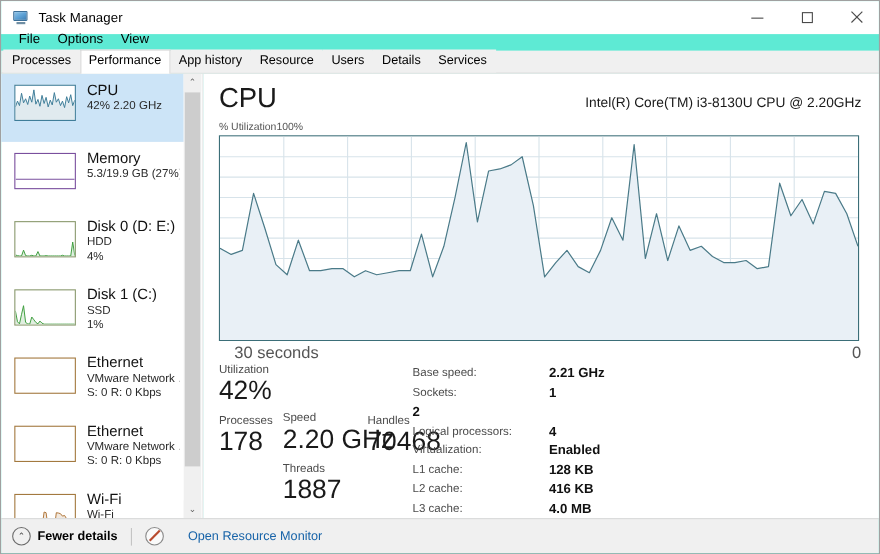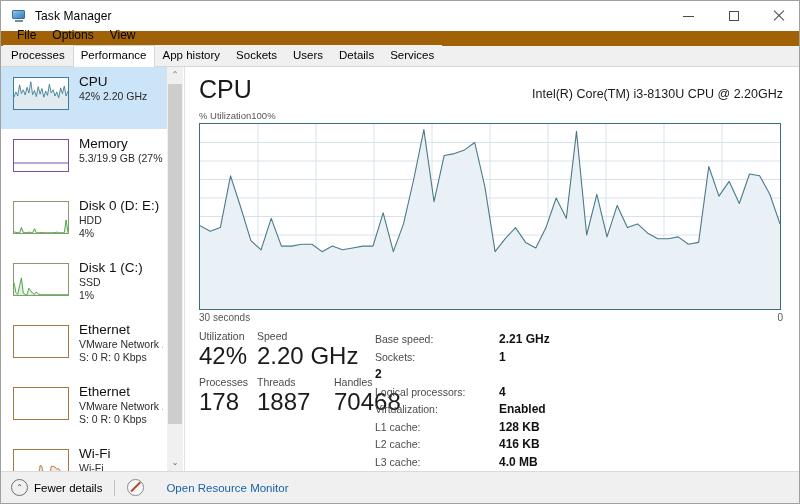--- a/index.html
+++ b/index.html
@@ -14,21 +14,21 @@
     font-family: "Liberation Sans", sans-serif;
     color: #000000;
     -webkit-font-smoothing: antialiased;
   }
   #app {
     position: relative;
     width: 800px;
     height: 504px;
     box-sizing: border-box;
     border: 1px solid #a0a0a0;
-    background: #a16207;
+    background: #5eead4;
     overflow: hidden;
   }
 
   
   .titlebar {
     position: absolute;
     left: 0; top: 0;
     width: 800px; height: 30px;
     background: #ffffff;
     display: flex;
@@ -275,24 +275,24 @@
     left: 14px; top: 56px;
     width: 582px; height: 187px;
     box-sizing: border-box;
     border: 1px solid #3b6e78;
     background: #ffffff;
     overflow: hidden;
   }
   .graph-box svg { display: block; width: 100%; height: 100%; }
   .graph-foot-row {
     position: absolute;
-    left: 14px; right: 18px; top: 245px;
+    left: 28px; right: 18px; top: 245px;
     display: flex;
     justify-content: space-between;
-    font-size: 10px;
+    font-size: 15px;
     color: #555;
   }
 
   
   .stats {
     position: absolute;
     left: 14px; top: 262px;
     width: 600px;
   }
   .stats-left {
@@ -309,21 +309,21 @@
     font-size: 10.5px;
     color: #4b4b4b;
     line-height: 14px;
   }
   .stat-v {
     font-size: 24px;
     color: #1a1a1a;
     line-height: 26px;
   }
   .c1 { left: 0; }
-  .c2 { left: 58px; }
+  .c2 { left: 58px; margin-top: 44px; }
   .c3 { left: 135px; }
 
   .stats-right {
     position: absolute;
     left: 176px; top: 2px;
     width: 330px;
   }
   .sr-row {
     display: flex;
     line-height: 17.5px;
@@ -359,21 +359,21 @@
   .chev-circle {
     width: 15px; height: 15px;
     border: 1px solid #6d6d6d;
     border-radius: 50%;
     display: flex; align-items: center; justify-content: center;
     font-size: 8px; line-height: 8px;
     color: #3b3b3b;
     margin-right: 6px;
     flex: none;
   }
-  .fewer-label { color: #000; font-weight: normal; text-align: right; }
+  .fewer-label { color: #000; font-weight: bold; text-align: right; }
   .sep {
     width: 1px; height: 16px;
     background: #c4c4c4;
     margin: 0 12px;
   }
   .res-icon {
     width: 15px; height: 15px;
     border: 1px solid #8a8a8a;
     border-radius: 50%;
     position: relative;
@@ -418,21 +418,21 @@
   <div class="menubar">
     <div class="menu-item">File</div>
     <div class="menu-item">Options</div>
     <div class="menu-item">View</div>
   </div>
 
   <div class="tabstrip">
     <div class="tab">Processes</div>
     <div class="tab active">Performance</div>
     <div class="tab">App history</div>
-    <div class="tab">Sockets</div>
+    <div class="tab">Resource</div>
     <div class="tab">Users</div>
     <div class="tab">Details</div>
     <div class="tab">Services</div>
   </div>
 
   <div class="content">
 
     <div class="sidebar">
       <div class="side-list" id="side-list">
           <div class="side-item selected">

